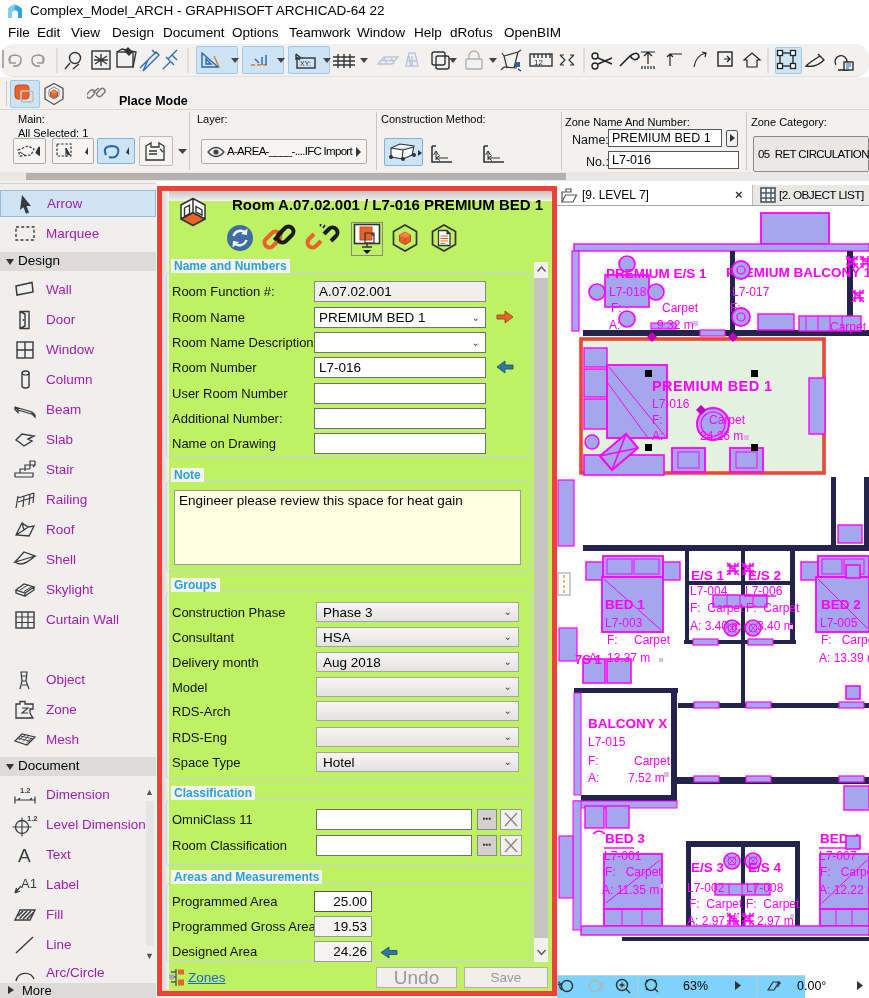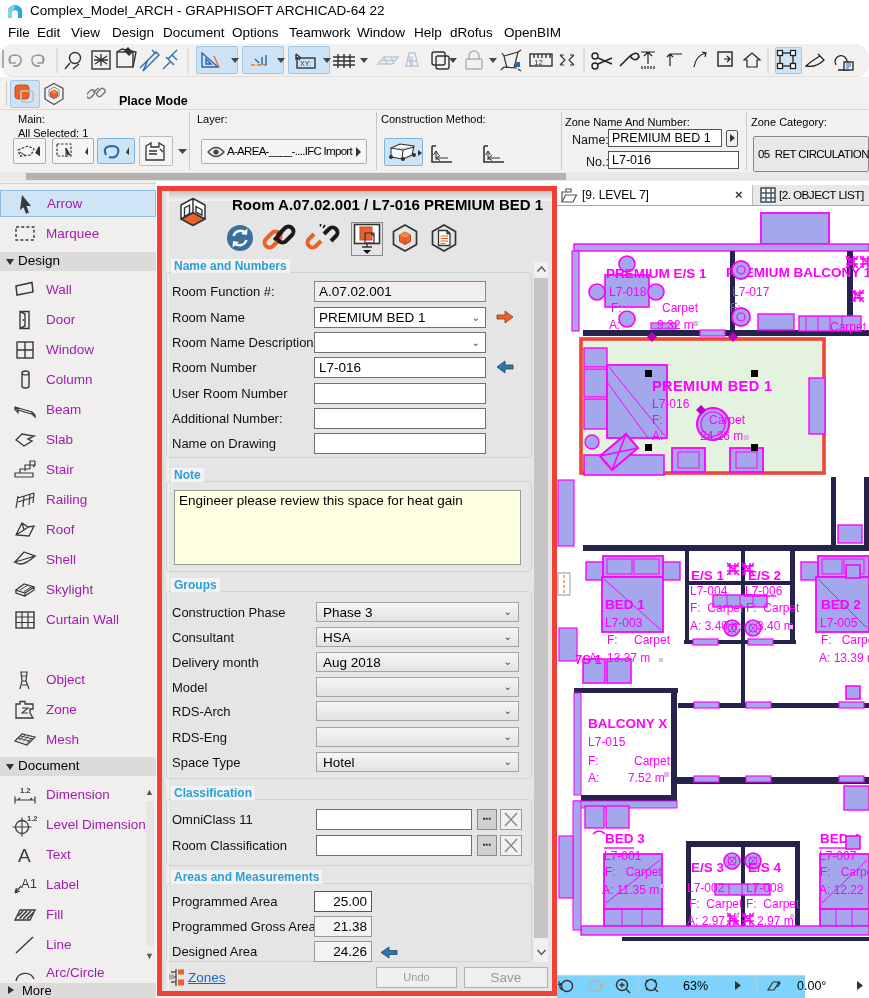--- a/index.html
+++ b/index.html
@@ -23,21 +23,21 @@
 #ibthumb { left:26px; top:173px; width:540px; height:7px; background:#b3b2b1; }
 
 #toolbox { left:0; top:181px; width:156px; height:802px; background:#f0efee; }
 .tbxrow { position:absolute; left:0; width:146px; height:27px; }
 .tbxrow .icon { position:absolute; left:12px; top:1px; }
 .tbxrow .txt { position:absolute; left:46px; top:5px; font-size:13.5px; color:#a21caf; }
 .tbxhead { position:absolute; left:0; width:156px; height:19px; background:#dcdbda; font-size:13.5px; }
 .tbxhead .txt { position:absolute; left:18px; top:1px; font-weight:400; }
 .tbxhead .tri { position:absolute; left:6px; top:7px; width:0; height:0; }
 
-#dialog { left:157px; top:186px; width:400px; height:810px; background:#e5e5e5; border:5px solid #ee4137; }
+#dialog { left:157px; top:186px; width:400px; height:810px; background:#bef264; border:5px solid #ee4137; }
 .sect { position:absolute; border:1px solid #c8d3d9; border-radius:4px; }
 .sectlab { position:absolute; font-size:12px; font-weight:bold; color:#29a0d8; background:#f4f3f1; padding:0 3px; }
 .flabel { position:absolute; font-size:13px; color:#111; }
 .tfield { position:absolute; background:#fff; border:1px solid #707070; font-size:13.5px; padding:2px 4px; }
 .combo { position:absolute; background:linear-gradient(#f7f6f5,#e3e2e1); border:1px solid #a5a4a3; font-size:13.5px; padding:2px 6px; }
 .cvv { position:absolute; color:#444; font-size:10px; }
 
 #tabbar { left:557px; top:185px; width:312px; height:21px; background:#fff; border-bottom:1px solid #a8a7a6; }
 #tab2 { position:absolute; left:195px; top:0; width:117px; height:20px; background:#e9e8e7; border-left:1px solid #bdbcbb; }
 #canvas { left:557px; top:206px; width:312px; height:769px; background:#fff; }
@@ -826,21 +826,21 @@
 <div style="position:absolute;left:315px;top:644px;width:20px;height:21px;background:#d2d1d0;border:1px solid #8a8988;font-size:8px;color:#333;text-align:center;line-height:18px">▪▪▪</div>
 <div style="position:absolute;left:338px;top:644px;width:22px;height:21px;background:#f2f1f0;border:1px solid #9a9998"><svg width="20" height="19" viewBox="0 0 20 19">
         <path d="M4 3 L16 16 M16 3 L4 16" stroke="#8a8988" stroke-width="1.5"></path>
       </svg></div>
 
 <div class="sect" style="left:4px;top:692px;width:366px;height:79px"></div>
 <div class="sectlab" style="left:9px;top:679px">Areas and Measurements</div>
 <div class="flabel" style="left:10px;top:703px">Programmed Area</div>
 <div class="tfield" style="left:152px;top:700px;width:58px;height:21px;text-align:right;border-color:#555">25.00</div>
 <div class="flabel" style="left:10px;top:728px">Programmed Gross Area</div>
-<div class="tfield" style="left:152px;top:725px;width:58px;height:21px;text-align:right;background:#f4f3f1;border-color:#9a9998">21.38</div>
+<div class="tfield" style="left:152px;top:725px;width:58px;height:21px;text-align:right;background:#f4f3f1;border-color:#9a9998">19.53</div>
 <div class="flabel" style="left:10px;top:753px">Designed Area</div>
 <div class="tfield" style="left:152px;top:750px;width:58px;height:21px;text-align:right;background:#f4f3f1;border-color:#9a9998">24.26</div>
 <svg style="position:absolute;left:218px;top:755px" width="18" height="13" viewBox="0 0 18 13">
       <path d="M17 4.5 L9 4.5 L9 1 L1 6.5 L9 12 L9 8.5 L17 8.5 Z" fill="#2e77a8" stroke="#1a4a68" stroke-width="0.8"></path>
     </svg>
 
 <div style="position:absolute;left:372px;top:71px;width:14px;height:700px;background:#f1f0ef"></div>
 <svg style="position:absolute;left:374px;top:74px" width="11" height="9" viewBox="0 0 11 9">
       <path d="M1.5 6.5 L5.5 2 L9.5 6.5" fill="none" stroke="#5a5958" stroke-width="1.4"></path>
     </svg>
@@ -849,15 +849,15 @@
       <path d="M1.5 2 L5.5 6.5 L9.5 2" fill="none" stroke="#5a5958" stroke-width="1.4"></path>
     </svg>
 
 <svg style="position:absolute;left:6px;top:777px" width="18" height="19" viewBox="0 0 18 19">
 <path d="M8 1 L8 18 M8 4 L3 4 M8 9 L3 9 M8 14 L3 14" stroke="#555" stroke-width="1.4" fill="none"></path>
 <rect x="10" y="1.5" width="6" height="5" fill="#e8622a"></rect>
       <rect x="1" y="6.5" width="5" height="5" fill="#aaa"></rect>
       <rect x="10" y="11.5" width="6" height="6" fill="#e8622a"></rect>
 </svg>
 <div style="position:absolute;left:26px;top:779px;font-size:13.5px;color:#1a66c8;text-decoration:underline">Zones</div>
-<div style="position:absolute;left:214px;top:776px;width:81px;height:21px;background:#f0efee;border:1px solid #b2b1b0;color:#999;font-size:11px;text-align:center;line-height:19px">Undo</div>
+<div style="position:absolute;left:214px;top:776px;width:81px;height:21px;background:#f0efee;border:1px solid #b2b1b0;color:#999;font-size:19px;text-align:center;line-height:19px">Undo</div>
 <div style="position:absolute;left:302px;top:776px;width:84px;height:21px;background:#f0efee;border:1px solid #b2b1b0;color:#999;font-size:13.5px;text-align:center;line-height:19px">Save</div>
 </div>
 
 </body></html>

